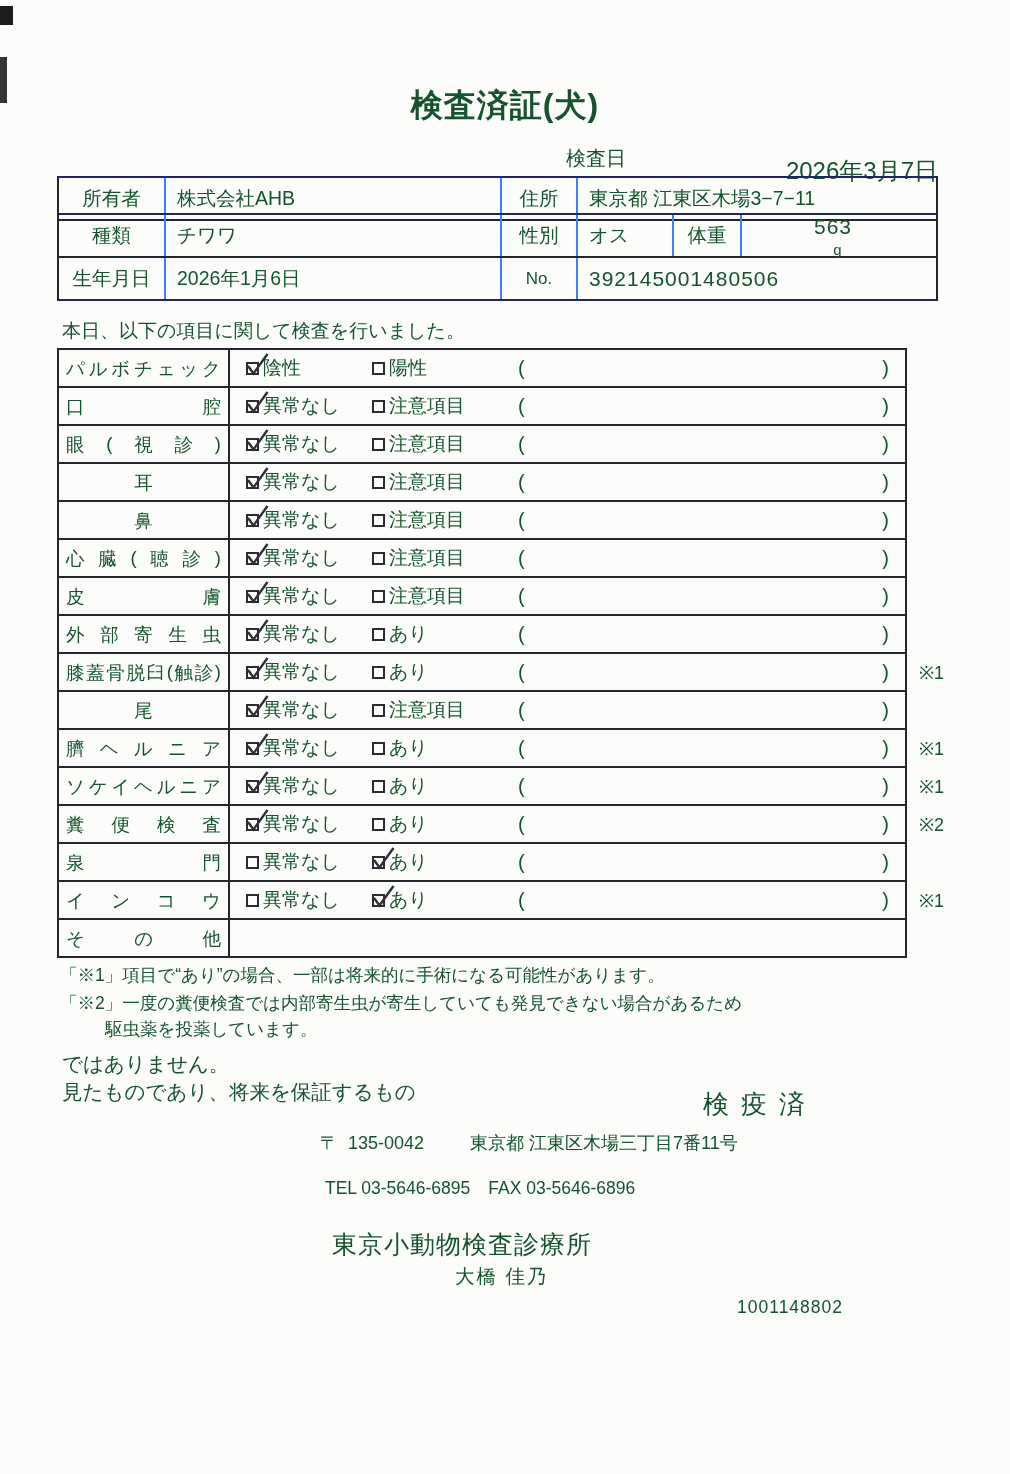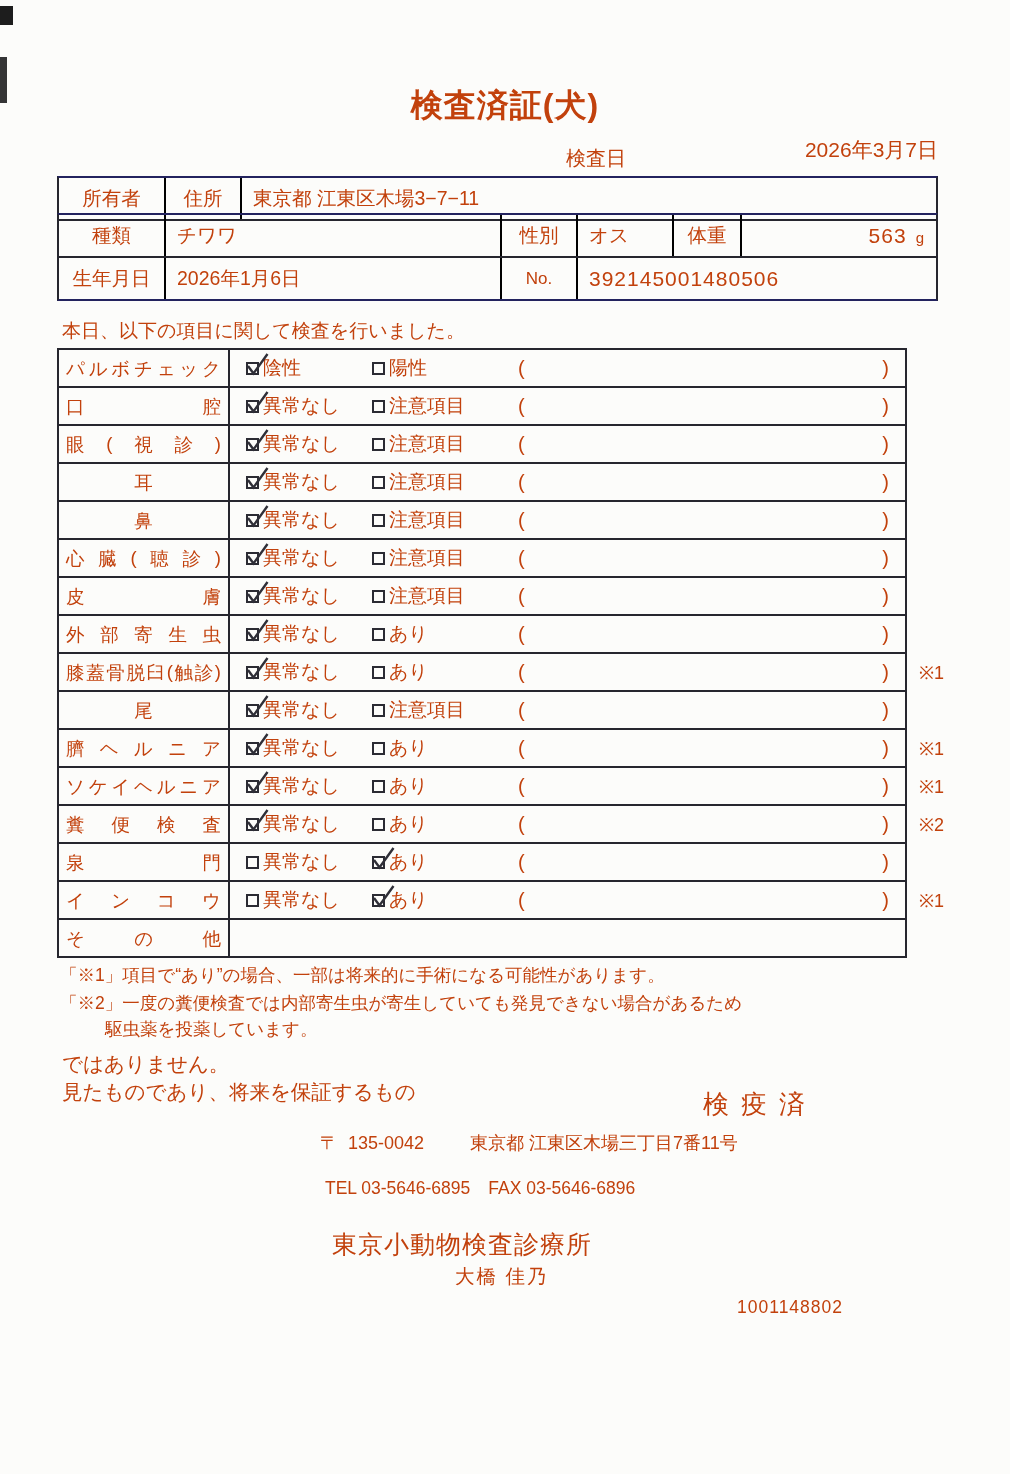--- a/index.html
+++ b/index.html
@@ -1,51 +1,51 @@
 <!DOCTYPE html>
 <html><head>
 <meta charset="utf-8">
 <style>
   html,body { margin:0; padding:0; background:#e8e8e8; }
   .page {
     position:relative; width:1010px; height:1474px;
     background:#fcfcfa; overflow:hidden;
     font-family:"Liberation Sans", sans-serif;
-    color:#c2410c;
+    color:#14532d;
   }
   
   .mark1 { position:absolute; left:0; top:6px; width:13px; height:19px; background:#1d1d1d; }
   .mark2 { position:absolute; left:0; top:57px; width:7px; height:46px; background:#353535; }
 
   .title {
     position:absolute; left:0; top:84px; width:1010px;
     text-align:center; font-size:32px; font-weight:700; letter-spacing:1px;
   }
   .insp-date-label { position:absolute; left:566px; top:145px; font-size:20px; }
-  .insp-date-value { position:absolute; right:72px; top:136px; font-size:21px; }
+  .insp-date-value { position:absolute; right:72px; top:155px; font-size:24px; }
 
   
   .htable { position:absolute; left:57px; width:881px; box-sizing:border-box;
             border:2px solid #26262e; border-top-color:#23235e; }
   .hrow { display:flex; height:41px; }
   .hrow + .hrow { border-top:2px solid #26262e; }
-  .hcell { box-sizing:border-box; border-right:2px solid #000000;
+  .hcell { box-sizing:border-box; border-right:2px solid #3b82f6;
            display:flex; align-items:center; font-size:19.5px; }
   .hcell:last-child { border-right:none; }
   .hlabel { justify-content:center; }
   .hvalue { padding-left:11px; }
   #tableA { top:176px; }
   #tableB { top:213px; border-bottom-color:#23235e; }
   .w-label { width:107px; }
   .w-val1  { width:336px; }
   .w-label2{ width:76px; }
   .w-sex   { width:96px; }
   .w-wlab  { width:68px; }
   .w-rest  { flex:1; }
-  .weight-cell { justify-content:flex-end; padding-right:12px; }
+  .weight-cell { justify-content:flex-end; padding-right:12px;flex-direction:column; }
   .weight-unit { font-size:15px; margin-left:9px; position:relative; top:2px; }
   .no-label { font-size:17px; }
   .num { letter-spacing:1px; font-size:21px; }
 
   .statement { position:absolute; left:62px; top:318px; font-size:19px; }
 
   
   .ctable { position:absolute; left:57px; top:348px; width:850px;
             box-sizing:border-box; border:2px solid #26262e; }
   .crow { position:relative; display:flex; height:36px; }
@@ -97,20 +97,21 @@
   <div class="mark2"></div>
 
   <div class="title">検査済証(犬)</div>
 
   <div class="insp-date-label">検査日</div>
   <div class="insp-date-value">2026年3月7日</div>
 
   <div class="htable" id="tableA">
     <div class="hrow">
       <div class="hcell hlabel w-label">所有者</div>
+      <div class="hcell hvalue w-val1">株式会社AHB</div>
       <div class="hcell hlabel w-label2">住所</div>
       <div class="hcell hvalue w-rest">東京都 江東区木場3−7−11</div>
     </div>
   </div>
 
   <div class="htable" id="tableB">
     <div class="hrow">
       <div class="hcell hlabel w-label">種類</div>
       <div class="hcell hvalue w-val1">チワワ</div>
       <div class="hcell hlabel w-label2">性別</div>

